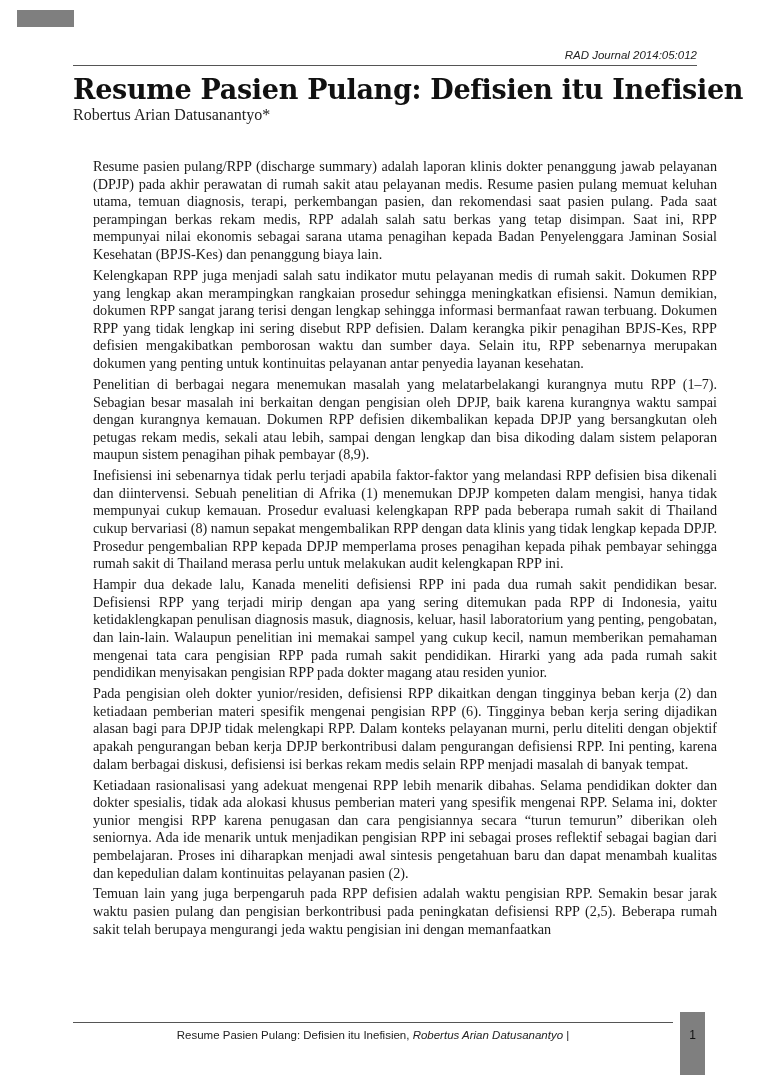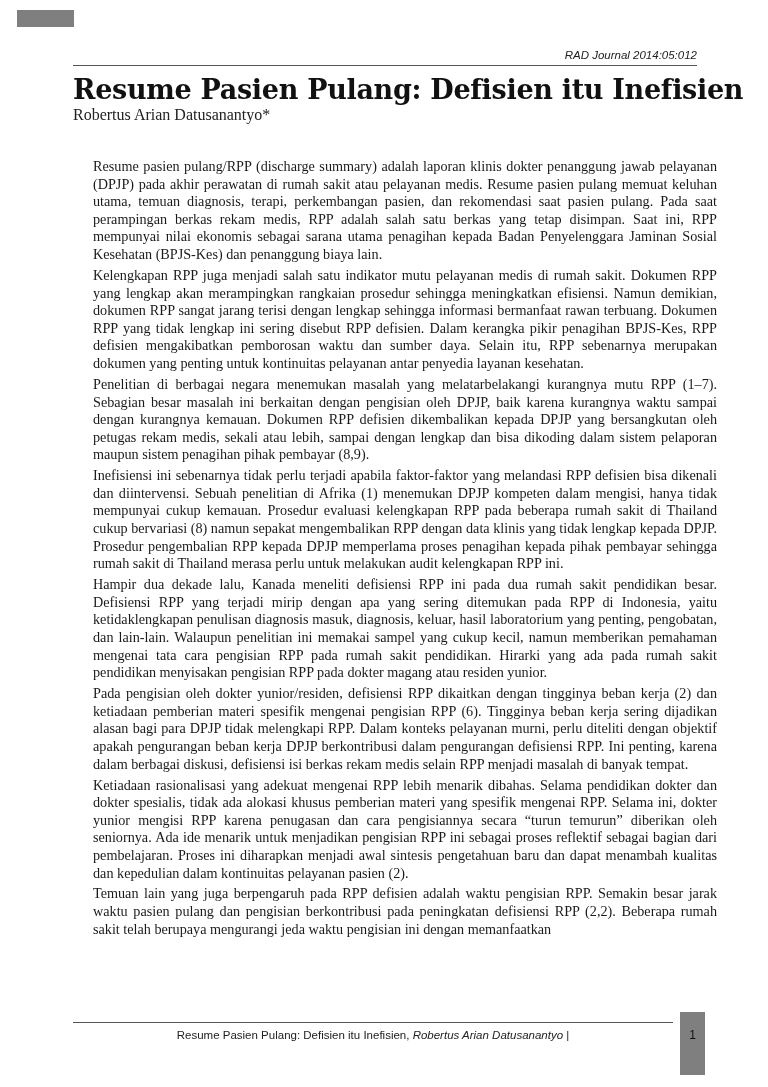--- a/index.html
+++ b/index.html
@@ -138,20 +138,20 @@
 <div class="author">Robertus Arian Datusanantyo*</div>
 
 <div class="body-text">
   <p>Resume pasien pulang/RPP (discharge summary) adalah laporan klinis dokter penanggung jawab pelayanan (DPJP) pada akhir perawatan di rumah sakit atau pelayanan medis. Resume pasien pulang memuat keluhan utama, temuan diagnosis, terapi, perkembangan pasien, dan rekomendasi saat pasien pulang. Pada saat perampingan berkas rekam medis, RPP adalah salah satu berkas yang tetap disimpan. Saat ini, RPP mempunyai nilai ekonomis sebagai sarana utama penagihan kepada Badan Penyelenggara Jaminan Sosial Kesehatan (BPJS-Kes) dan penanggung biaya lain.</p>
   <p>Kelengkapan RPP juga menjadi salah satu indikator mutu pelayanan medis di rumah sakit. Dokumen RPP yang lengkap akan merampingkan rangkaian prosedur sehingga meningkatkan efisiensi. Namun demikian, dokumen RPP sangat jarang terisi dengan lengkap sehingga informasi bermanfaat rawan terbuang. Dokumen RPP yang tidak lengkap ini sering disebut RPP defisien. Dalam kerangka pikir penagihan BPJS-Kes, RPP defisien mengakibatkan pemborosan waktu dan sumber daya. Selain itu, RPP sebenarnya merupakan dokumen yang penting untuk kontinuitas pelayanan antar penyedia layanan kesehatan.</p>
   <p>Penelitian di berbagai negara menemukan masalah yang melatarbelakangi kurangnya mutu RPP (1–7). Sebagian besar masalah ini berkaitan dengan pengisian oleh DPJP, baik karena kurangnya waktu sampai dengan kurangnya kemauan. Dokumen RPP defisien dikembalikan kepada DPJP yang bersangkutan oleh petugas rekam medis, sekali atau lebih, sampai dengan lengkap dan bisa dikoding dalam sistem pelaporan maupun sistem penagihan pihak pembayar (8,9).</p>
   <p>Inefisiensi ini sebenarnya tidak perlu terjadi apabila faktor-faktor yang melandasi RPP defisien bisa dikenali dan diintervensi. Sebuah penelitian di Afrika (1) menemukan DPJP kompeten dalam mengisi, hanya tidak mempunyai cukup kemauan. Prosedur evaluasi kelengkapan RPP pada beberapa rumah sakit di Thailand cukup bervariasi (8) namun sepakat mengembalikan RPP dengan data klinis yang tidak lengkap kepada DPJP. Prosedur pengembalian RPP kepada DPJP memperlama proses penagihan kepada pihak pembayar sehingga rumah sakit di Thailand merasa perlu untuk melakukan audit kelengkapan RPP ini.</p>
   <p>Hampir dua dekade lalu, Kanada meneliti defisiensi RPP ini pada dua rumah sakit pendidikan besar. Defisiensi RPP yang terjadi mirip dengan apa yang sering ditemukan pada RPP di Indonesia, yaitu ketidaklengkapan penulisan diagnosis masuk, diagnosis, keluar, hasil laboratorium yang penting, pengobatan, dan lain-lain. Walaupun penelitian ini memakai sampel yang cukup kecil, namun memberikan pemahaman mengenai tata cara pengisian RPP pada rumah sakit pendidikan. Hirarki yang ada pada rumah sakit pendidikan menyisakan pengisian RPP pada dokter magang atau residen yunior.</p>
   <p>Pada pengisian oleh dokter yunior/residen, defisiensi RPP dikaitkan dengan tingginya beban kerja (2) dan ketiadaan pemberian materi spesifik mengenai pengisian RPP (6). Tingginya beban kerja sering dijadikan alasan bagi para DPJP tidak melengkapi RPP. Dalam konteks pelayanan murni, perlu diteliti dengan objektif apakah pengurangan beban kerja DPJP berkontribusi dalam pengurangan defisiensi RPP. Ini penting, karena dalam berbagai diskusi, defisiensi isi berkas rekam medis selain RPP menjadi masalah di banyak tempat.</p>
   <p>Ketiadaan rasionalisasi yang adekuat mengenai RPP lebih menarik dibahas. Selama pendidikan dokter dan dokter spesialis, tidak ada alokasi khusus pemberian materi yang spesifik mengenai RPP. Selama ini, dokter yunior mengisi RPP karena penugasan dan cara pengisiannya secara “turun temurun” diberikan oleh seniornya. Ada ide menarik untuk menjadikan pengisian RPP ini sebagai proses reflektif sebagai bagian dari pembelajaran. Proses ini diharapkan menjadi awal sintesis pengetahuan baru dan dapat menambah kualitas dan kepedulian dalam kontinuitas pelayanan pasien (2).</p>
-  <p class="clip">Temuan lain yang juga berpengaruh pada RPP defisien adalah waktu pengisian RPP. Semakin besar jarak waktu pasien pulang dan pengisian berkontribusi pada peningkatan defisiensi RPP (2,2). Beberapa rumah sakit telah berupaya mengurangi jeda waktu pengisian ini dengan memanfaatkan</p>
+  <p class="clip">Temuan lain yang juga berpengaruh pada RPP defisien adalah waktu pengisian RPP. Semakin besar jarak waktu pasien pulang dan pengisian berkontribusi pada peningkatan defisiensi RPP (2,5). Beberapa rumah sakit telah berupaya mengurangi jeda waktu pengisian ini dengan memanfaatkan</p>
 </div>
 
 <div class="footer-rule"></div>
 <div class="footer-text"><span>Resume Pasien Pulang: Defisien itu Inefisien, </span><span class="footer-author">Robertus Arian Datusanantyo</span><span> |</span></div>
 
 <div class="page-box"></div>
 <div class="page-number">1</div>
 
 </body></html>

